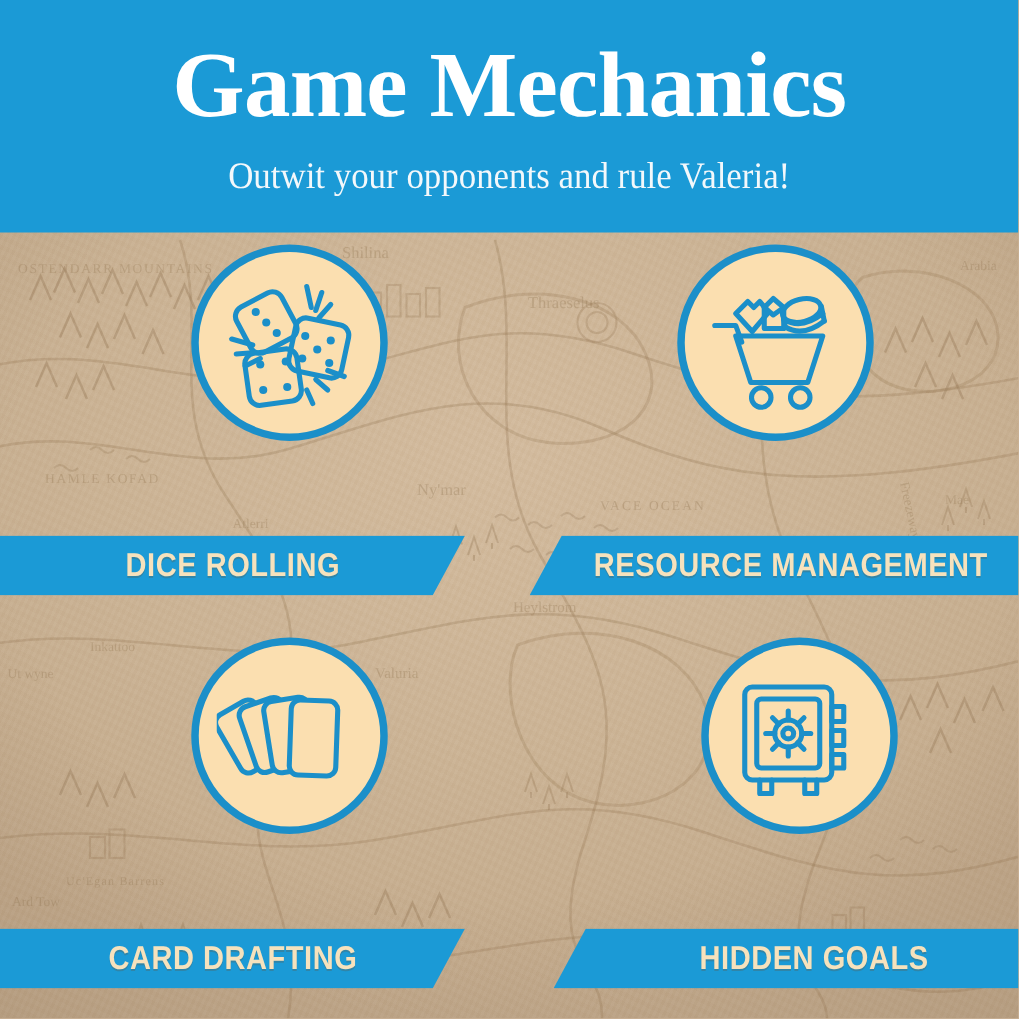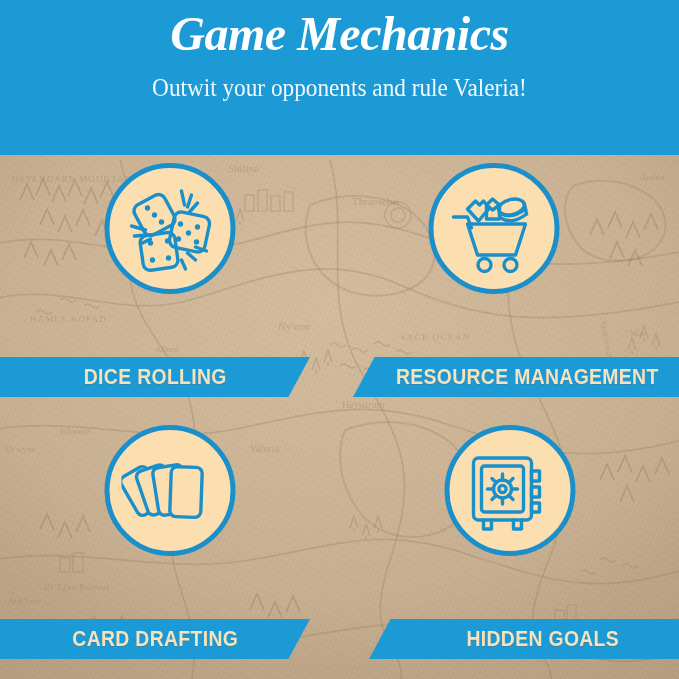--- a/index.html
+++ b/index.html
@@ -35,32 +35,32 @@
   }
 
   
   .header{
     position:absolute;left:0;top:0;width:679px;height:155px;
     background:#1b9ad6;
     display:flex;flex-direction:column;align-items:center;justify-content:flex-start;
   }
   .header-title{
     font-family:"Liberation Serif", serif;
-    color:#ffffff;font-weight:700;font-size:48px;line-height:1;
-    margin-top:10px;letter-spacing:-.5px;white-space:nowrap;font-style:italic;
+    color:#ffffff;font-weight:700;font-size:62px;line-height:1;
+    margin-top:26px;letter-spacing:-.5px;white-space:nowrap;
   }
   .header-sub{
     font-family:"Liberation Serif", serif;
     color:#f3f8fb;font-weight:400;font-size:25px;line-height:1;
     margin-top:17px;white-space:nowrap;
     transform:scaleX(.93);
   }
 
   
-  .cell{position:absolute;width:339px;height:262px;}
+  .cell{position:absolute;width:339px;height:262px;padding-left:46px;}
   .cell-tl{left:0;  top:157px;}
   .cell-tr{left:324px;top:157px;}
   .cell-bl{left:0;  top:419px;}
   .cell-br{left:340px;top:419px;}
 
   .badge{
     position:absolute;left:50%;top:6px;transform:translateX(-50%);
     width:131px;height:131px;border-radius:50%;
     background:#fbdfb0;
     border:5px solid #1b8fc9;

